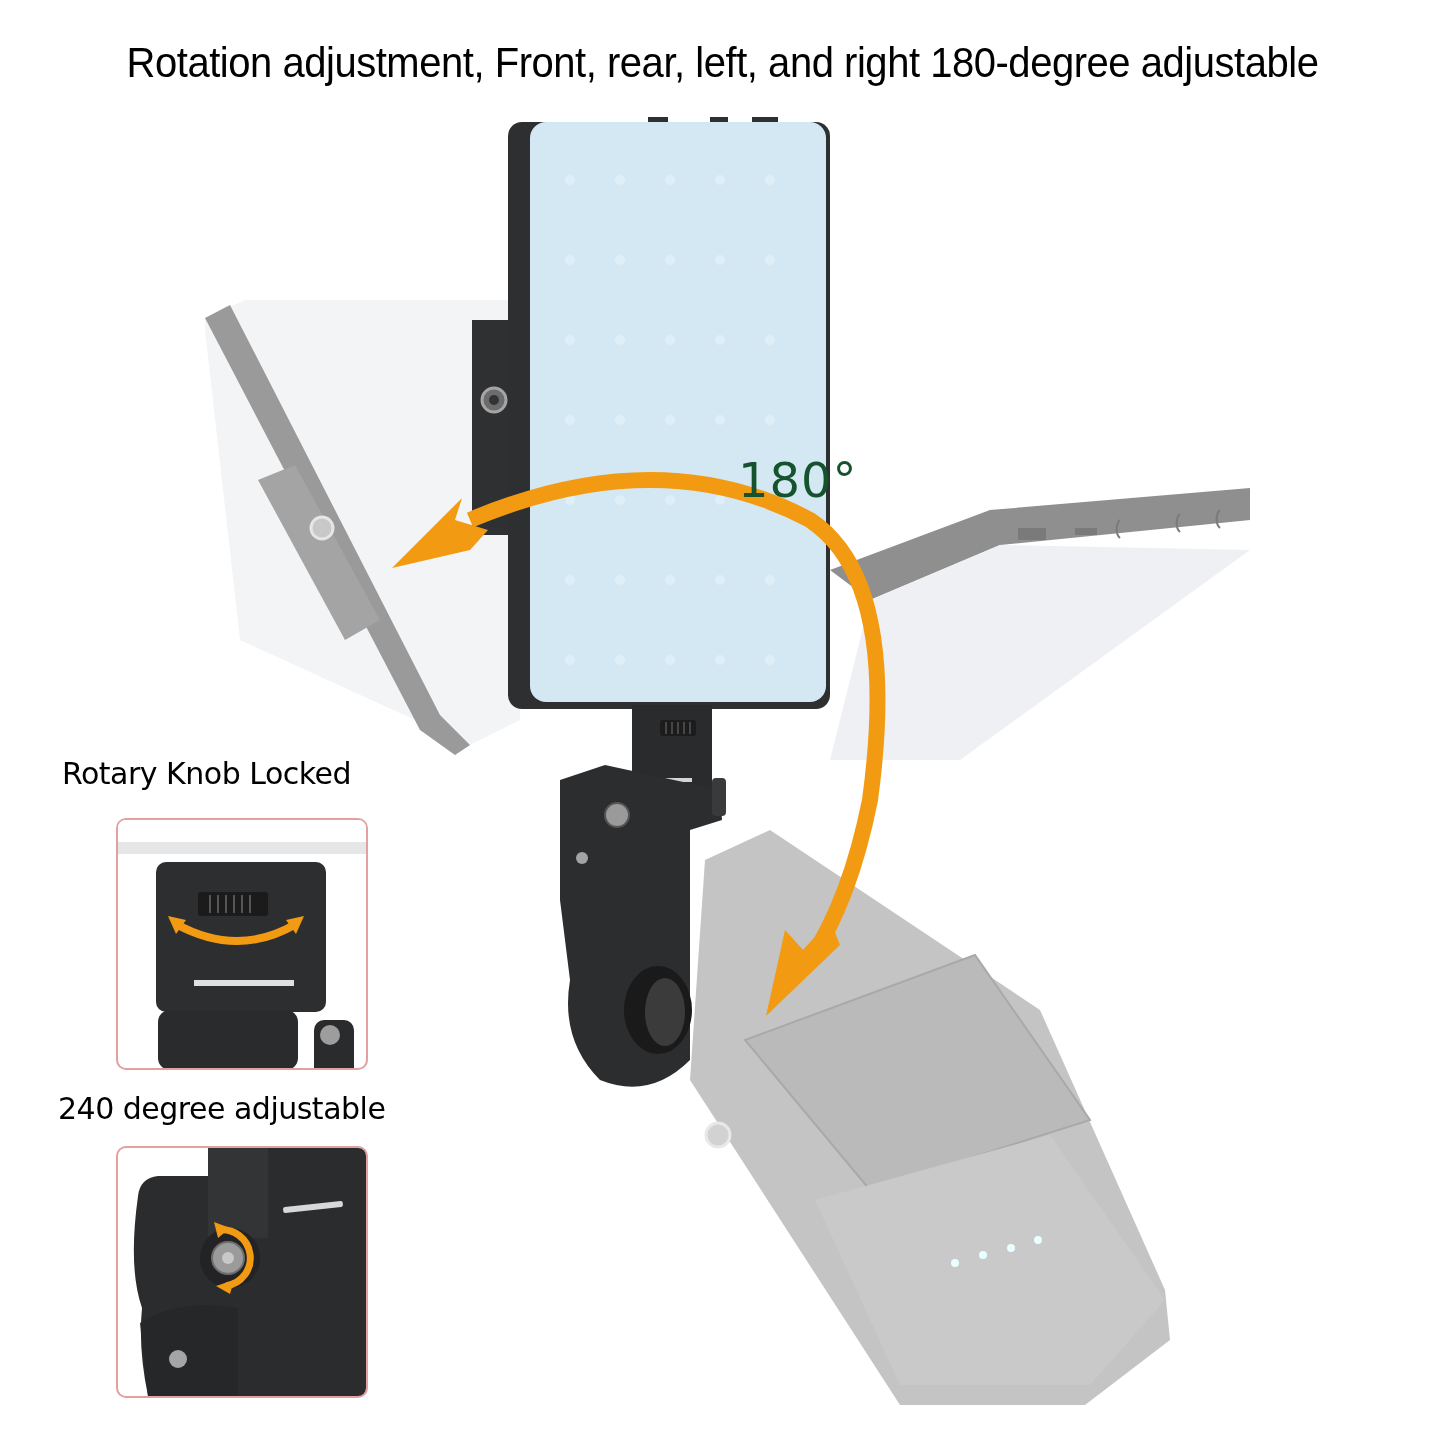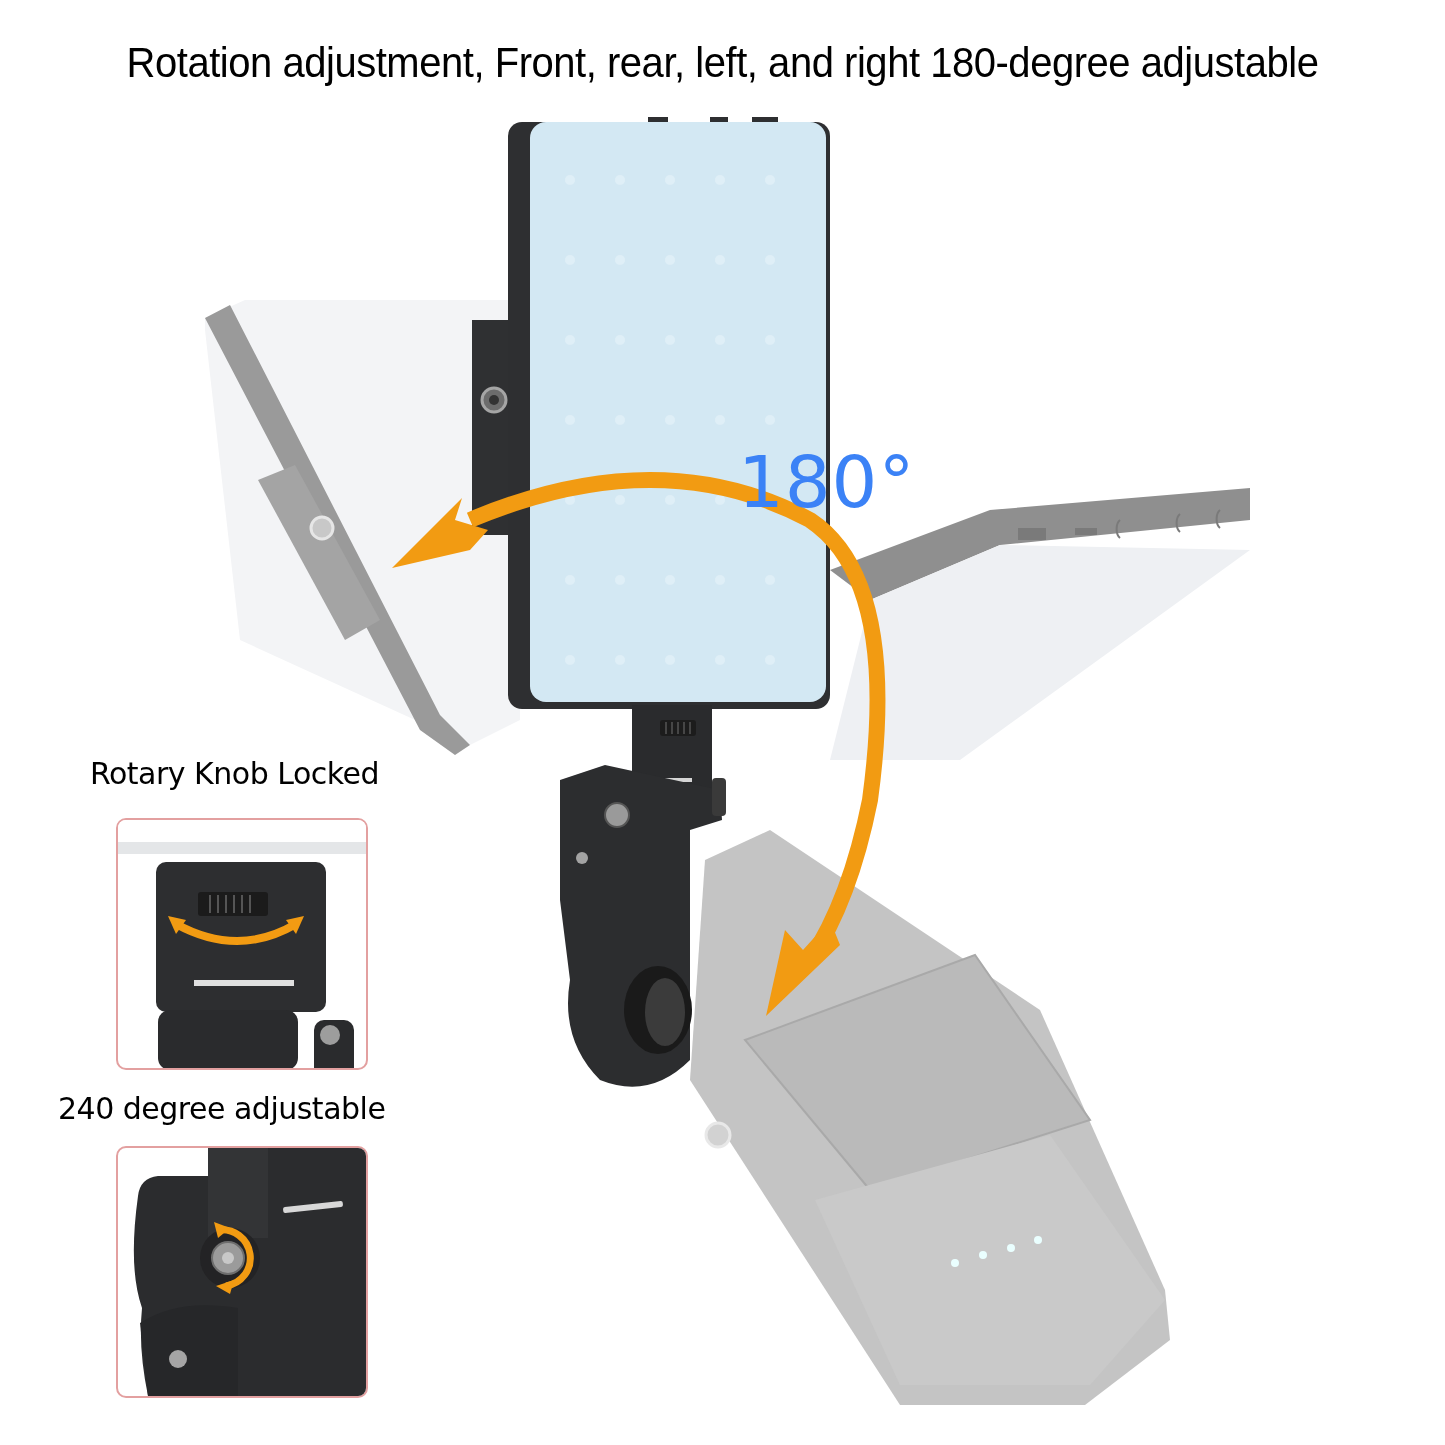--- a/index.html
+++ b/index.html
@@ -2,25 +2,25 @@
 <html><head>
   <meta charset="utf-8">
   <style>
     html, body { margin: 0; padding: 0; background: #ffffff; }
     body { width: 1445px; height: 1445px; position: relative; overflow: hidden;
            font-family: "DejaVu Sans", sans-serif; }
     .headline { position: absolute; left: 0; top: 38px; width: 1445px; text-align: center;
                 font-family: "Liberation Sans", sans-serif; font-size: 43px; color: #000;
                 letter-spacing: -0.5px; transform: scaleX(0.93); transform-origin: center; }
     .stage { position: absolute; left: 0; top: 0; width: 1445px; height: 1445px; }
-    .deg-label { position: absolute; left: 738px; top: 440px; font-family: "DejaVu Sans", sans-serif;
-                 font-size: 72px; color: #3b82f6; font-weight: 500; letter-spacing: 1px; }
+    .deg-label { position: absolute; left: 738px; top: 452px; font-family: "DejaVu Sans", sans-serif;
+                 font-size: 48px; color: #14532d; font-weight: 500; letter-spacing: 1px; }
     .inset-caption { position: absolute; font-family: "DejaVu Sans", sans-serif; font-size: 30px;
                      color: #000; letter-spacing: -0.5px; }
-    .inset-caption.c1 { left: 62px; top: 756px; margin-left: 28px; }
+    .inset-caption.c1 { left: 62px; top: 756px; }
     .inset-caption.c2 { left: 58px; top: 1091px; }
     .inset { position: absolute; border: 2px solid #e3a0a0; border-radius: 10px; overflow: hidden;
              background: #fff; }
     .inset.i1 { left: 116px; top: 818px; width: 248px; height: 248px; }
     .inset.i2 { left: 116px; top: 1146px; width: 248px; height: 248px; }
     .inset svg, .stage svg { display: block; }
   </style>
 </head>
 <body>
 

